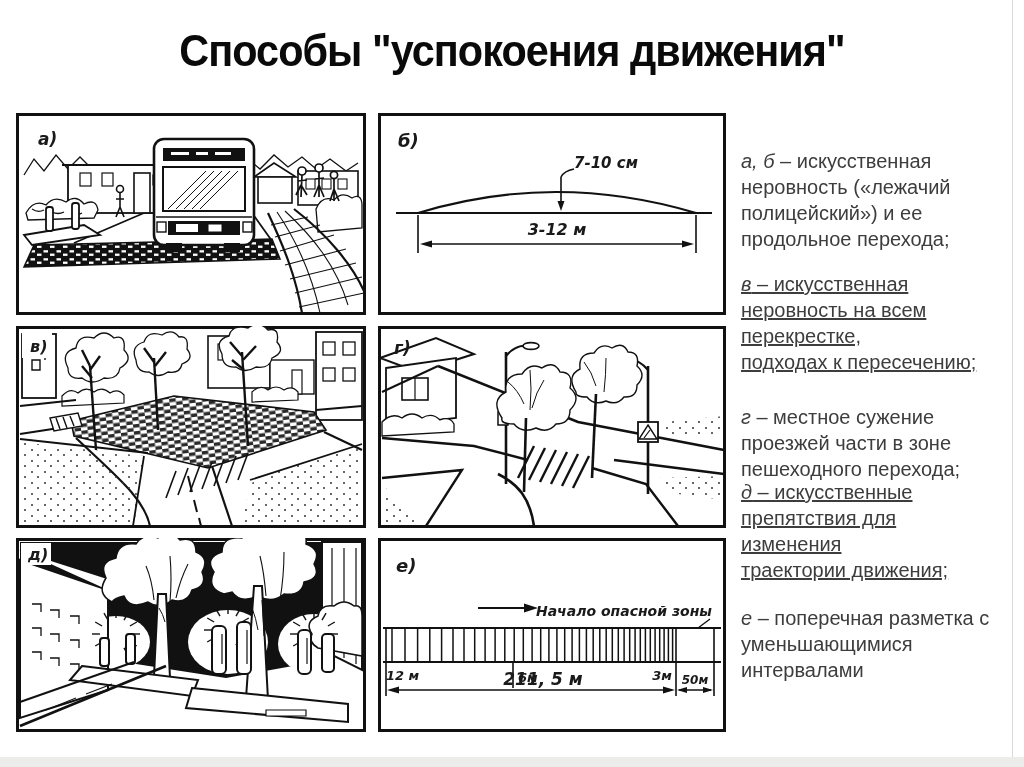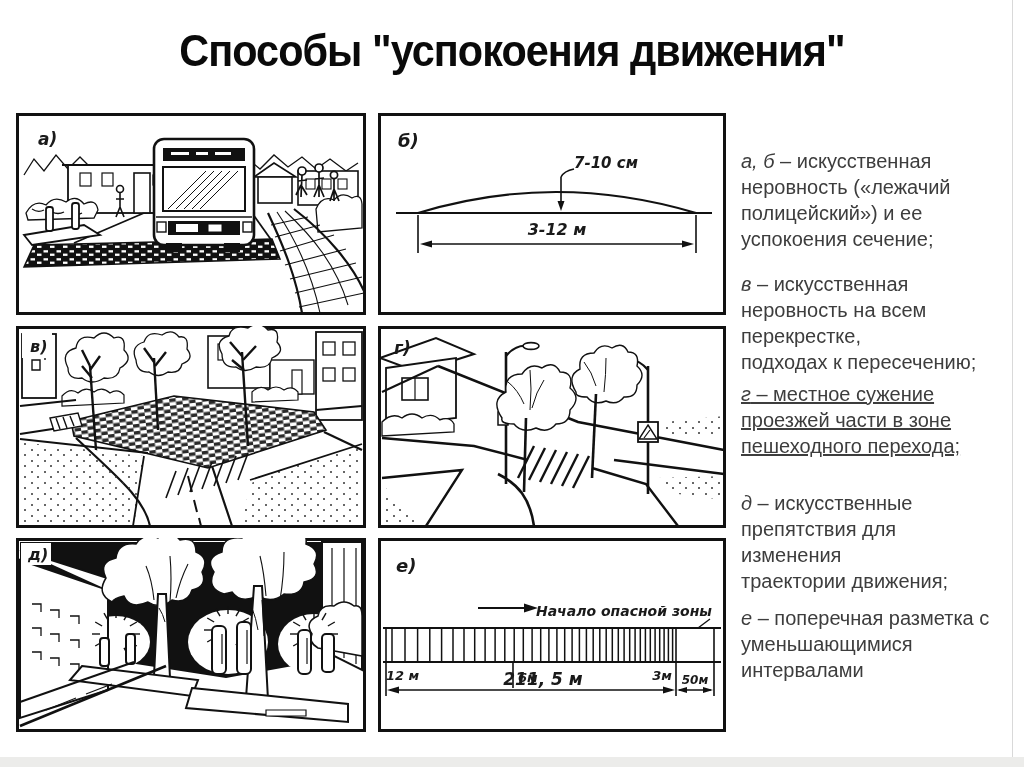--- a/index.html
+++ b/index.html
@@ -429,29 +429,29 @@
   <text x="165" y="147" class="hnd" font-size="17" text-anchor="middle">211, 5 м</text>
   <text x="294" y="142" text-anchor="end" class="hnd" font-size="13">3м</text>
   <text x="317" y="146" text-anchor="middle" class="hnd" font-size="12">50м</text>
   <text x="18" y="34" class="hnd" font-size="18">е)</text>
 </svg>
 </div>
 
 <p class="legend-item" style="top:148px;"><i>а, б</i><span class="lt"> – искусственная
 неровность («лежачий
 полицейский») и ее
-успокоения сечение;</span></p>
-<p class="legend-item" style="top:271px;"><i>в</i><span class="lt"> – искусственная
+продольное перехода;</span></p>
+<p class="legend-item" style="top:271px;text-decoration:underline;"><i>в</i><span class="lt"> – искусственная
 неровность на всем
 перекрестке,
 подходах к пересечению;</span></p>
-<p class="legend-item" style="top:381px;text-decoration:underline;"><i>г</i><span class="lt"> – местное сужение
+<p class="legend-item" style="top:404px;"><i>г</i><span class="lt"> – местное сужение
 проезжей части в зоне
 пешеходного перехода;</span></p>
-<p class="legend-item" style="top:490px;"><i>д</i><span class="lt"> – искусственные
+<p class="legend-item" style="top:479px;text-decoration:underline;"><i>д</i><span class="lt"> – искусственные
 препятствия для
 изменения
 траектории движения;</span></p>
 <p class="legend-item" style="top:605px;"><i>е</i><span class="lt"> – поперечная разметка с
 уменьшающимися
 интервалами</span></p>
 
 <div class="edge-line"></div>
 <div class="bottom-strip"></div>
 

